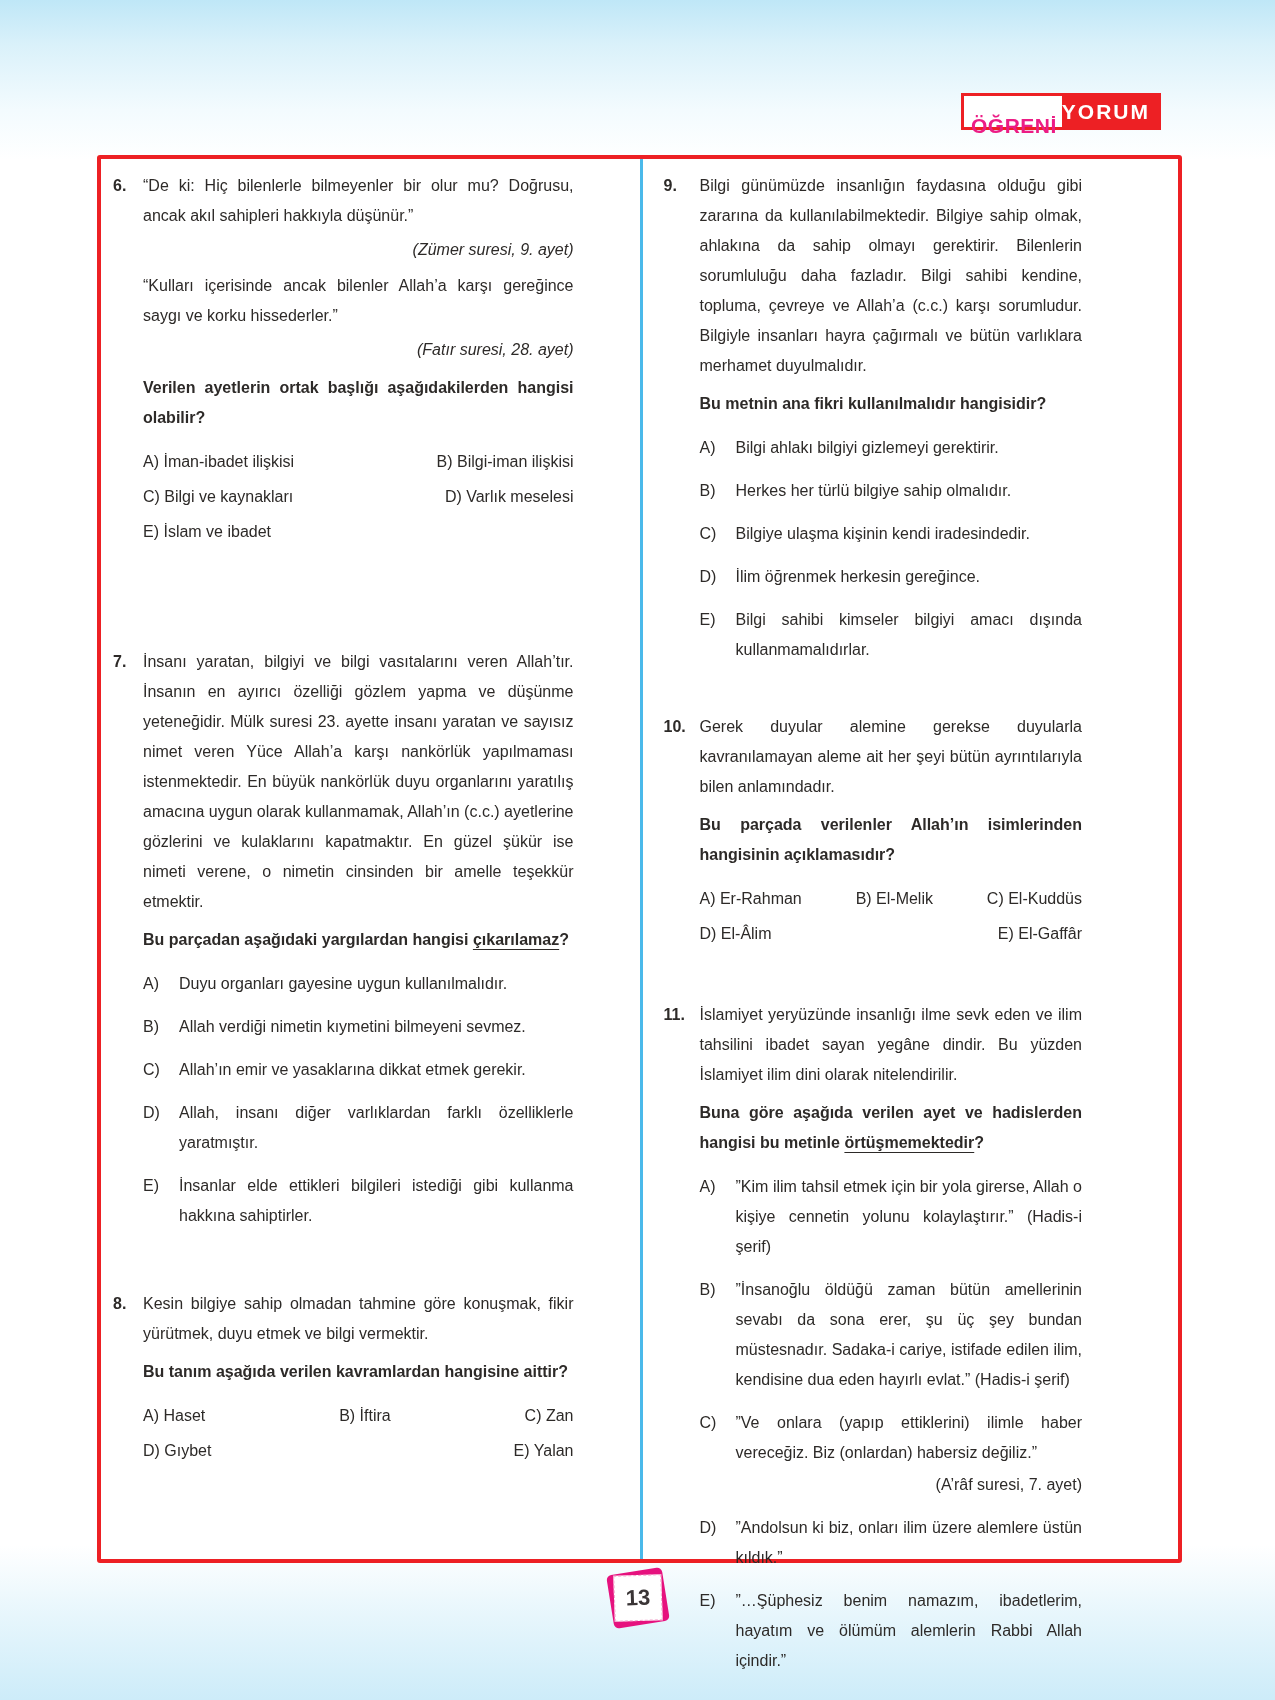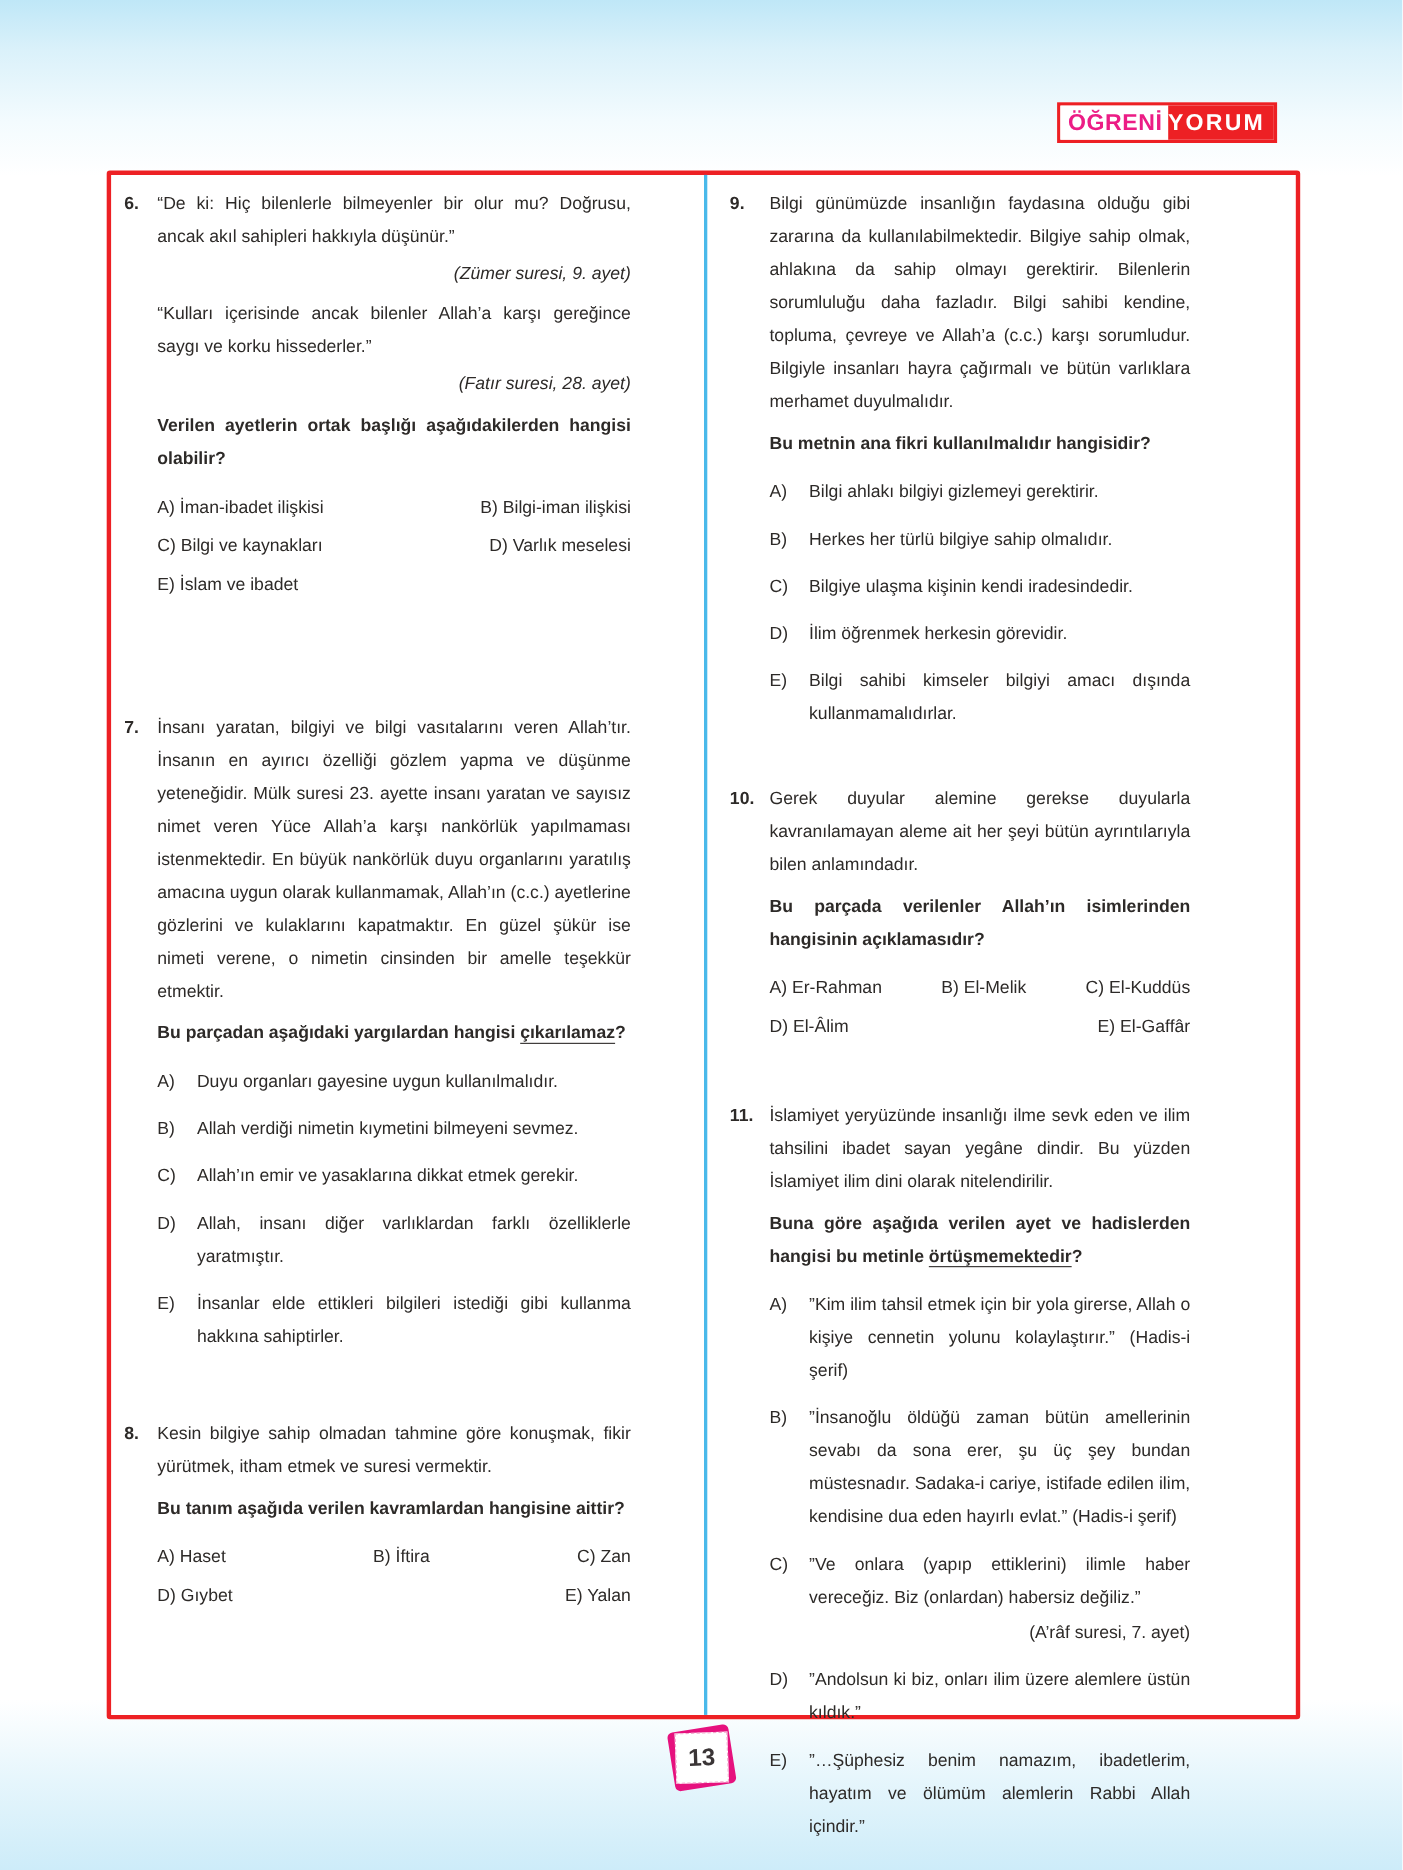--- a/index.html
+++ b/index.html
@@ -12,21 +12,21 @@
     position:absolute;inset:0;
     background:linear-gradient(180deg,#bfe7f7 0px,#daf1fa 45px,#f3fbfe 110px,#ffffff 160px,
                                #ffffff 1545px,#e7f6fc 1615px,#cdecf9 1700px);
   }
   
   .logo{
     position:absolute;top:93px;right:114px;display:flex;align-items:stretch;
     border:3px solid #ed2024;background:#fff;box-sizing:border-box;height:37px;
     font-weight:bold;font-size:21px;letter-spacing:.5px;
   }
-  .logo-left{background:#fff;color:#ec1c85;padding:4px 5px 0 7px;}
+  .logo-left{background:#fff;color:#ec1c85;padding:18px 5px 0 7px;}
   .logo-right{background:#ed2024;color:#fff;padding:4px 8px 0 0;letter-spacing:2px;}
   
   .qbox{
     position:absolute;left:97px;top:155px;width:1085px;height:1408px;
     box-sizing:border-box;border:4px solid #ed2024;border-radius:3px;
     background:#fff;display:flex;
   }
   .col{width:50%;box-sizing:border-box;padding:12px 66px 0 12px;font-size:16px;line-height:30px;}
   .col-right{border-left:3px solid #4ab9ea;padding:12px 96px 0 21px;}
   
@@ -127,21 +127,21 @@
         <div class="opt-item">
           <span class="opt-label">E)</span>
           <div class="opt-text">İnsanlar elde ettikleri bilgileri istediği gibi kullanma hakkına sahiptirler.</div>
         </div>
       </div>
     </div>
 
     <div class="question q8">
       <div class="qnum">8.</div>
       <div class="qcontent">
-        <p class="para">Kesin bilgiye sahip olmadan tahmine göre konuşmak, fikir yürütmek, itham etmek ve suresi vermektir.</p>
+        <p class="para">Kesin bilgiye sahip olmadan tahmine göre konuşmak, fikir yürütmek, duyu etmek ve bilgi vermektir.</p>
         <p class="stem">Bu tanım aşağıda verilen kavramlardan hangisine aittir?</p>
         <div class="opt-grid">
           <div class="opt-row row-3">
             <span>A) Haset</span>
             <span>B) İftira</span>
             <span>C) Zan</span>
           </div>
           <div class="opt-row row-center">
             <span>D) Gıybet</span>
             <span>E) Yalan</span>
@@ -166,21 +166,21 @@
         <div class="opt-item">
           <span class="opt-label">B)</span>
           <div class="opt-text">Herkes her türlü bilgiye sahip olmalıdır.</div>
         </div>
         <div class="opt-item">
           <span class="opt-label">C)</span>
           <div class="opt-text">Bilgiye ulaşma kişinin kendi iradesindedir.</div>
         </div>
         <div class="opt-item">
           <span class="opt-label">D)</span>
-          <div class="opt-text">İlim öğrenmek herkesin görevidir.</div>
+          <div class="opt-text">İlim öğrenmek herkesin gereğince.</div>
         </div>
         <div class="opt-item">
           <span class="opt-label">E)</span>
           <div class="opt-text">Bilgi sahibi kimseler bilgiyi amacı dışında kullanmamalıdırlar.</div>
         </div>
       </div>
     </div>
 
     <div class="question q10">
       <div class="qnum">10.</div>

